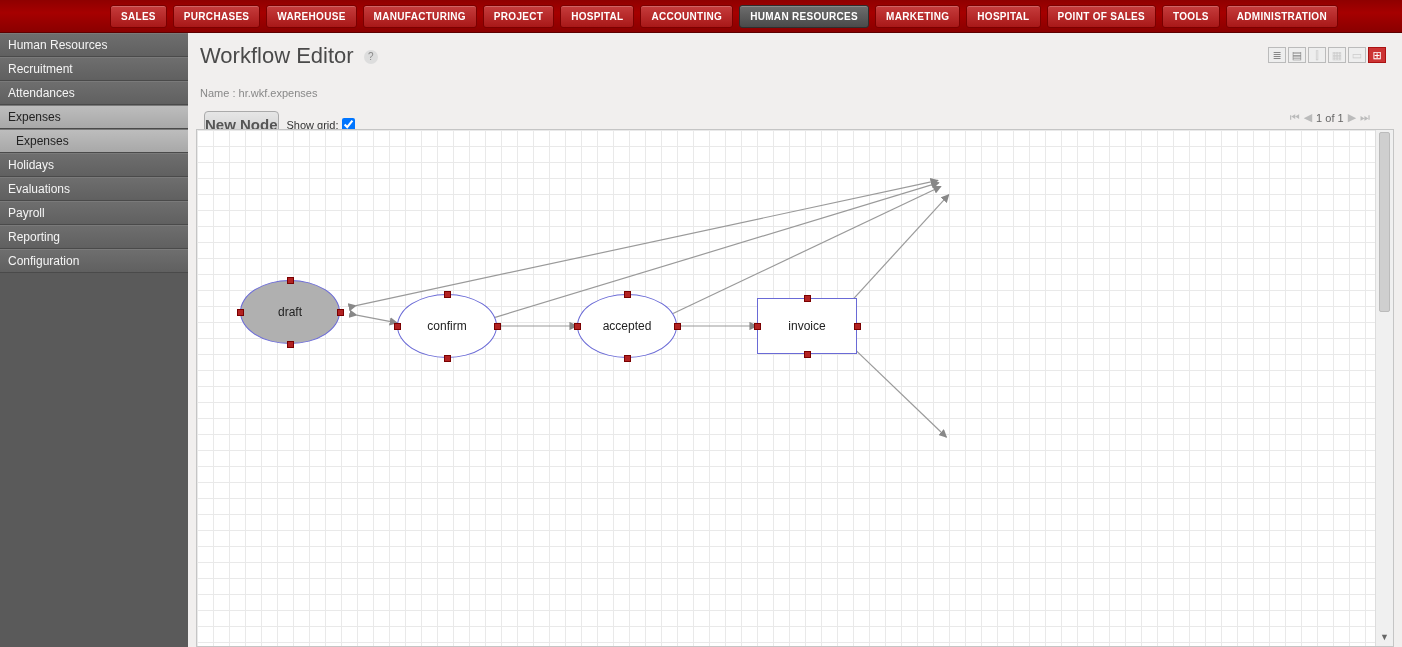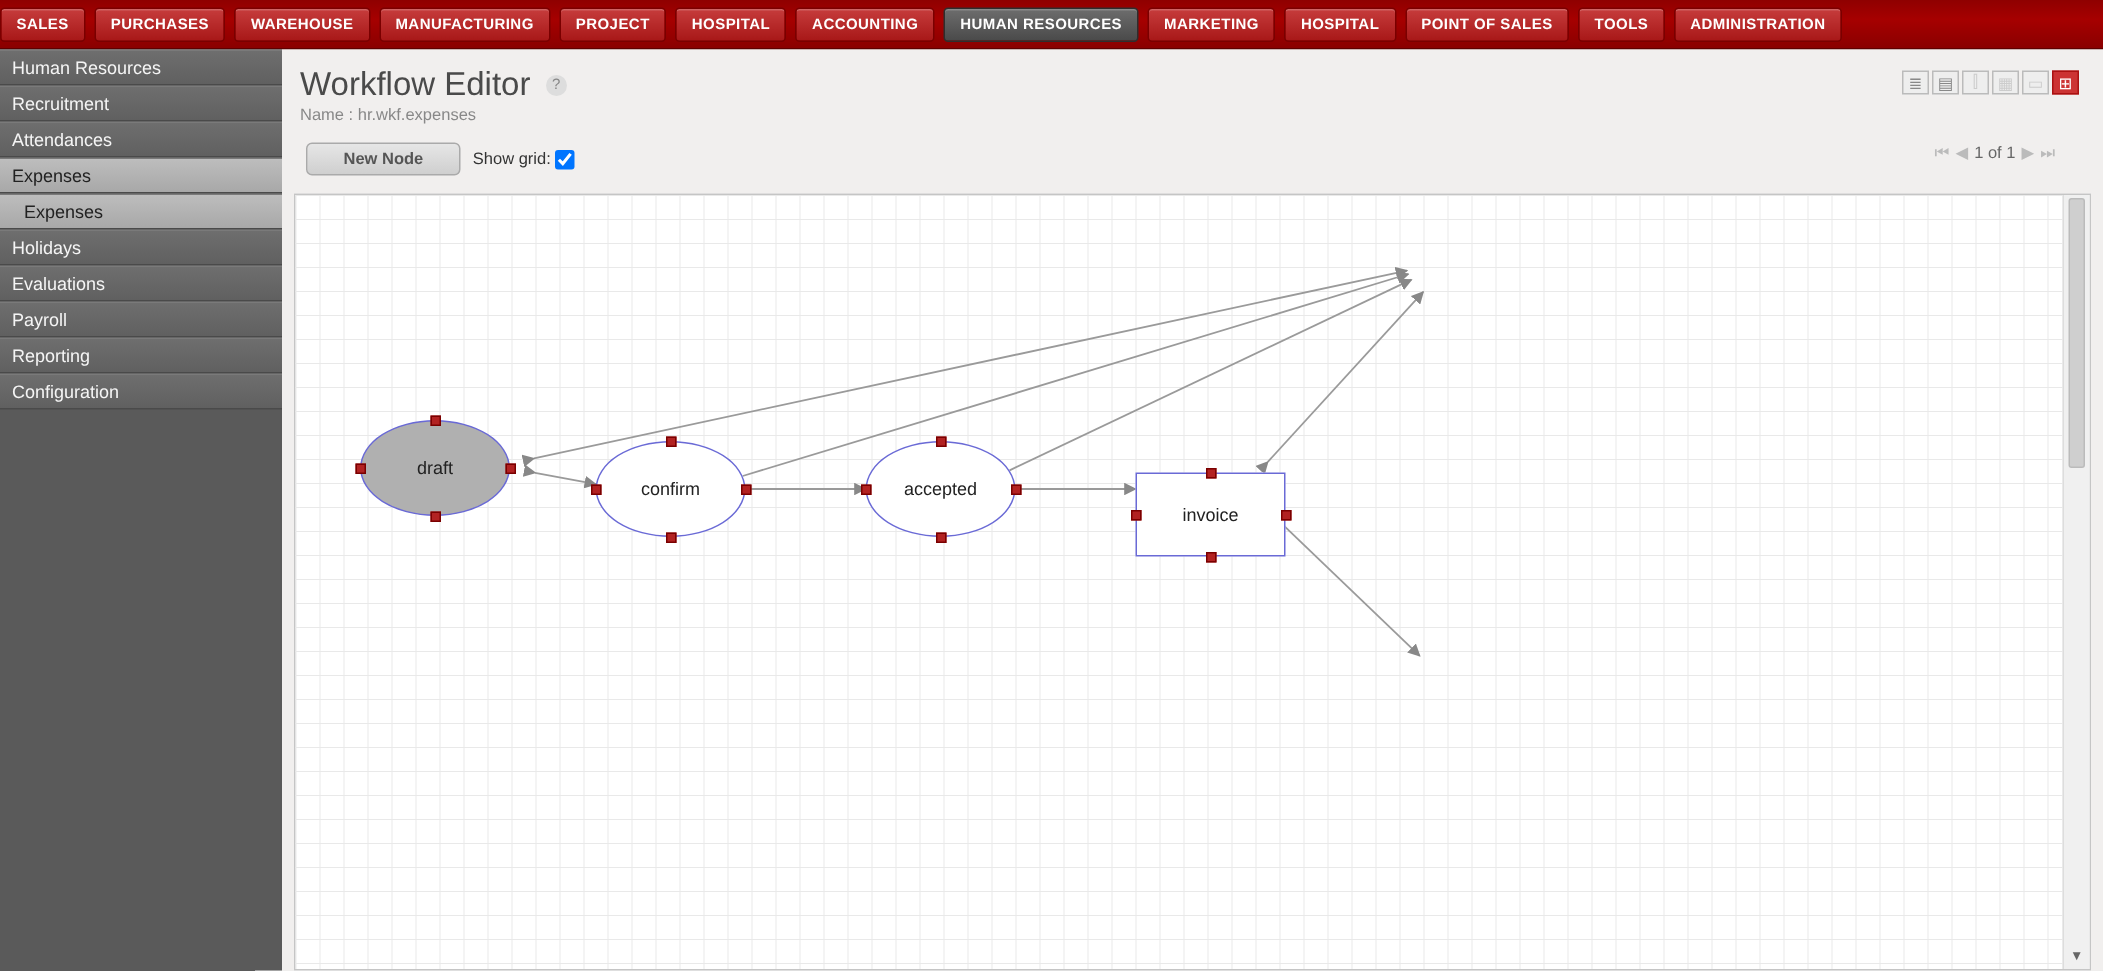--- a/index.html
+++ b/index.html
@@ -4,20 +4,21 @@
 <style>
   * { box-sizing: border-box; margin:0; padding:0; }
   html,body { width:1402px; height:647px; font-family: Arial, Helvetica, sans-serif; font-size:12px; background:#e8e8e8; overflow:hidden; }
   
   .topbar {
     height:33px;
     background: linear-gradient(#8f0000,#a60000 40%,#8a0000);
     border-bottom:1px solid #5e0000;
     display:flex;
     align-items:center;
+    padding-left:110px;
     gap:6px;
   }
   .topbar .mbtn {
     color:#fff;
     font-size:10px;
     font-weight:bold;
     letter-spacing:0.3px;
     padding:5px 10px;
     border-radius:3px;
     background: linear-gradient(#c63c3c,#a81818);
@@ -75,33 +76,33 @@
     width:14px;height:14px;
     border-radius:50%;
     background:#ddd;
     color:#888;
     font-size:10px;
     text-align:center;
     line-height:14px;
     vertical-align:middle;
     margin-left:4px;
   }
-  .subtitle { font-size:11px; color:#888; margin-top:2px;}
+  .subtitle { font-size:11px; color:#888; margin-top:18px;}
   .toolbar {
     margin:8px 16px 0 16px;
     display:flex;
     align-items:center;
     gap:8px;
     position:relative;
   }
   .newnode {
-    font-size:11px;
+    font-size:15px;
     color:#555;
     font-weight:bold;
-    padding:4px 24px;
+    padding:4px 0;
     border:1px solid #aaa;
     border-radius:4px;
     background:linear-gradient(#e6e6e6,#cfcfcf);
     cursor:pointer;
   }
   .showgrid { font-size:11px; color:#333; display:flex; align-items:center; gap:3px;}
   .pager {
     position:absolute;
     right:16px;
     top:0;
@@ -255,21 +256,21 @@
           <line x1="480" y1="196" x2="560" y2="196" stroke="#9a9a9a" stroke-width="1.2" marker-end="url(#ah)"></line>
           <line x1="650.5339614199941" y1="212.39373550764202" x2="749.4660385800059" y2="307.2643022769805" stroke="#9a9a9a" stroke-width="1.2" marker-end="url(#ah)"></line>
           <line x1="159.00112237593217" y1="175.6356189290554" x2="740.9988776240679" y2="50.3643810709446" stroke="#9a9a9a" stroke-width="1.2" marker-end="url(#ah)" marker-start="url(#ah)"></line>
           <line x1="298.1296421512481" y1="187.3295340954196" x2="741.8703578487518" y2="52.670465904580404" stroke="#9a9a9a" stroke-width="1.2" marker-end="url(#ah)"></line>
           <line x1="476.0624780705693" y1="183.5528948147084" x2="743.9375219294307" y2="56.44710518529161" stroke="#9a9a9a" stroke-width="1.2" marker-end="url(#ah)"></line>
           <line x1="648.2014957923451" y1="177.93493710086437" x2="751.7985042076549" y2="64.6457861704407" stroke="#9a9a9a" stroke-width="1.2" marker-end="url(#ah)" marker-start="url(#ah)"></line>
         </svg>
     <div class="node ellipse grey" style="left: 43px; top: 150px; width: 100px; height: 64px;">draft<div class="handle" style="left: 46px; top: -4px;"></div><div class="handle" style="left: 46px; top: 60px;"></div><div class="handle" style="left: -4px; top: 28px;"></div><div class="handle" style="left: 96px; top: 28px;"></div></div>
         <div class="node ellipse white" style="left: 200px; top: 164px; width: 100px; height: 64px; text-align: center;">confirm<div class="handle" style="left: 46px; top: -4px;"></div><div class="handle" style="left: 46px; top: 60px;"></div><div class="handle" style="left: -4px; top: 28px;"></div><div class="handle" style="left: 96px; top: 28px;"></div></div>
         <div class="node ellipse white" style="left: 380px; top: 164px; width: 100px; height: 64px;">accepted<div class="handle" style="left: 46px; top: -4px;"></div><div class="handle" style="left: 46px; top: 60px;"></div><div class="handle" style="left: -4px; top: 28px;"></div><div class="handle" style="left: 96px; top: 28px;"></div></div>
-        <div class="node rect" style="left: 560px; top: 185px; width: 100px; height: 56px;">invoice<div class="handle" style="left: 46px; top: -4px;"></div><div class="handle" style="left: 46px; top: 52px;"></div><div class="handle" style="left: -4px; top: 24px;"></div><div class="handle" style="left: 96px; top: 24px;"></div></div>
+        <div class="node rect" style="left: 560px; top: 168px; width: 100px; height: 56px;">invoice<div class="handle" style="left: 46px; top: -4px;"></div><div class="handle" style="left: 46px; top: 52px;"></div><div class="handle" style="left: -4px; top: 24px;"></div><div class="handle" style="left: 96px; top: 24px;"></div></div>
       </div>
     <div class="vscroll">
       <div class="au">▲</div>
       <div class="thumb"></div>
       <div class="ad">▼</div>
     </div>
   </div>
 </div>
 
 </body></html>

